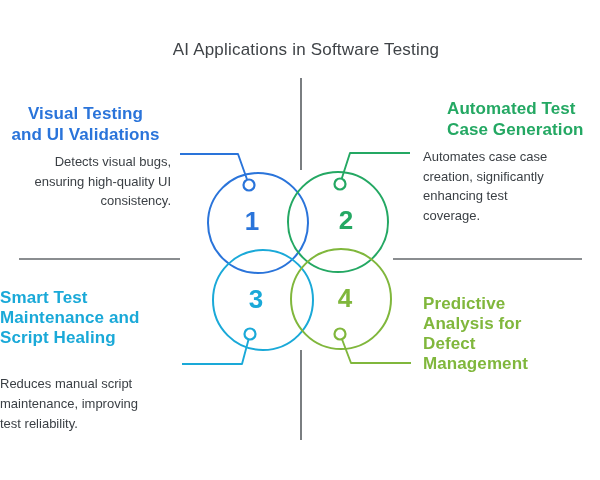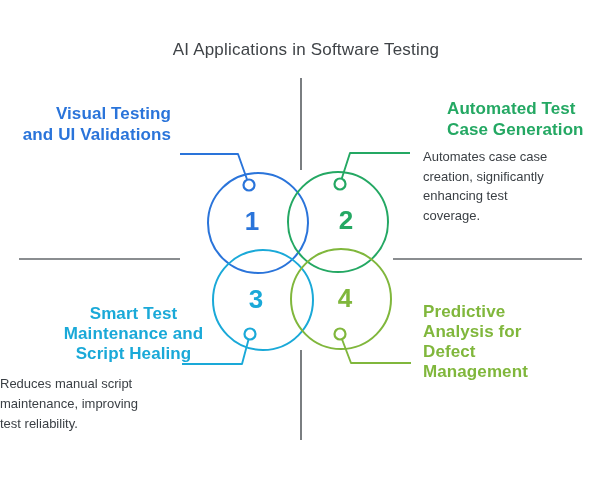--- a/index.html
+++ b/index.html
@@ -16,25 +16,25 @@
     letter-spacing:0.2px;
   }
   .heading{
     position:absolute;font-weight:bold;font-size:17px;line-height:21px;
     white-space:pre-line;letter-spacing:0.1px;
   }
   .desc{
     position:absolute;font-size:13px;line-height:19.5px;
     white-space:pre-line;color:#3a3f44;
   }
-  .h-tl{left:0;top:103px;width:171px;text-align:right;}
+  .h-tl{left:0;top:103px;width:171px;text-align:center;}
   .d-tl{left:0;top:152px;width:171px;text-align:right;}
   .h-tr{left:423px;top:98px;width:170px;text-align:left;margin-left:24px;}
   .d-tr{left:423px;top:147px;width:170px;text-align:left;}
-  .h-bl{left:0;top:304px;width:171px;text-align:center;line-height:20px;margin-left:48px;}
+  .h-bl{left:0;top:288px;width:171px;text-align:left;line-height:20px;}
   .d-bl{left:0;top:374px;width:171px;text-align:left;line-height:20px;}
   .h-br{left:423px;top:294px;width:170px;text-align:left;line-height:20px;}
   .d-br{left:423px;top:386px;width:170px;text-align:left;line-height:20px;}
   .circle-num{
     position:absolute;width:44px;height:34px;
     font-weight:bold;font-size:26px;line-height:34px;text-align:center;
   }
   .n1{left:230px;top:204px;}
   .n2{left:324px;top:203px;}
   .n3{left:234px;top:282px;}
@@ -70,33 +70,36 @@
     <circle cx="340" cy="334" r="5.5" fill="#ffffff" stroke-width="2.2" stroke="#80b73c"></circle>
   </svg>
 
   <div class="circle-num n1" style="color: rgb(42, 116, 218);">1</div>
   <div class="circle-num n2" style="color: rgb(36, 168, 99);">2</div>
   <div class="circle-num n3" style="color: rgb(26, 169, 216);">3</div>
   <div class="circle-num n4" style="color: rgb(128, 183, 60);">4</div>
 
   <div class="heading h-tl" style="color: rgb(42, 116, 218);">Visual Testing
 and UI Validations</div>
+  <div class="desc d-tl">Detects visual bugs,
+ensuring high-quality UI
+consistency.</div>
 
   <div class="heading h-tr" style="color: rgb(36, 168, 99);">Automated Test
 Case Generation</div>
   <div class="desc d-tr">Automates case case
 creation, significantly
 enhancing test
 coverage.</div>
 
   <div class="heading h-bl" style="color: rgb(26, 169, 216);">Smart Test
 Maintenance and
 Script Healing</div>
   <div class="desc d-bl">Reduces manual script
 maintenance, improving
 test reliability.</div>
 
-  <div class="heading h-br" style="color: rgb(128, 183, 60); margin-top: 8px;">Predictive
+  <div class="heading h-br" style="color: rgb(128, 183, 60);">Predictive
 Analysis for
 Defect
 Management</div>
 
 </div>
 
 </body></html>

